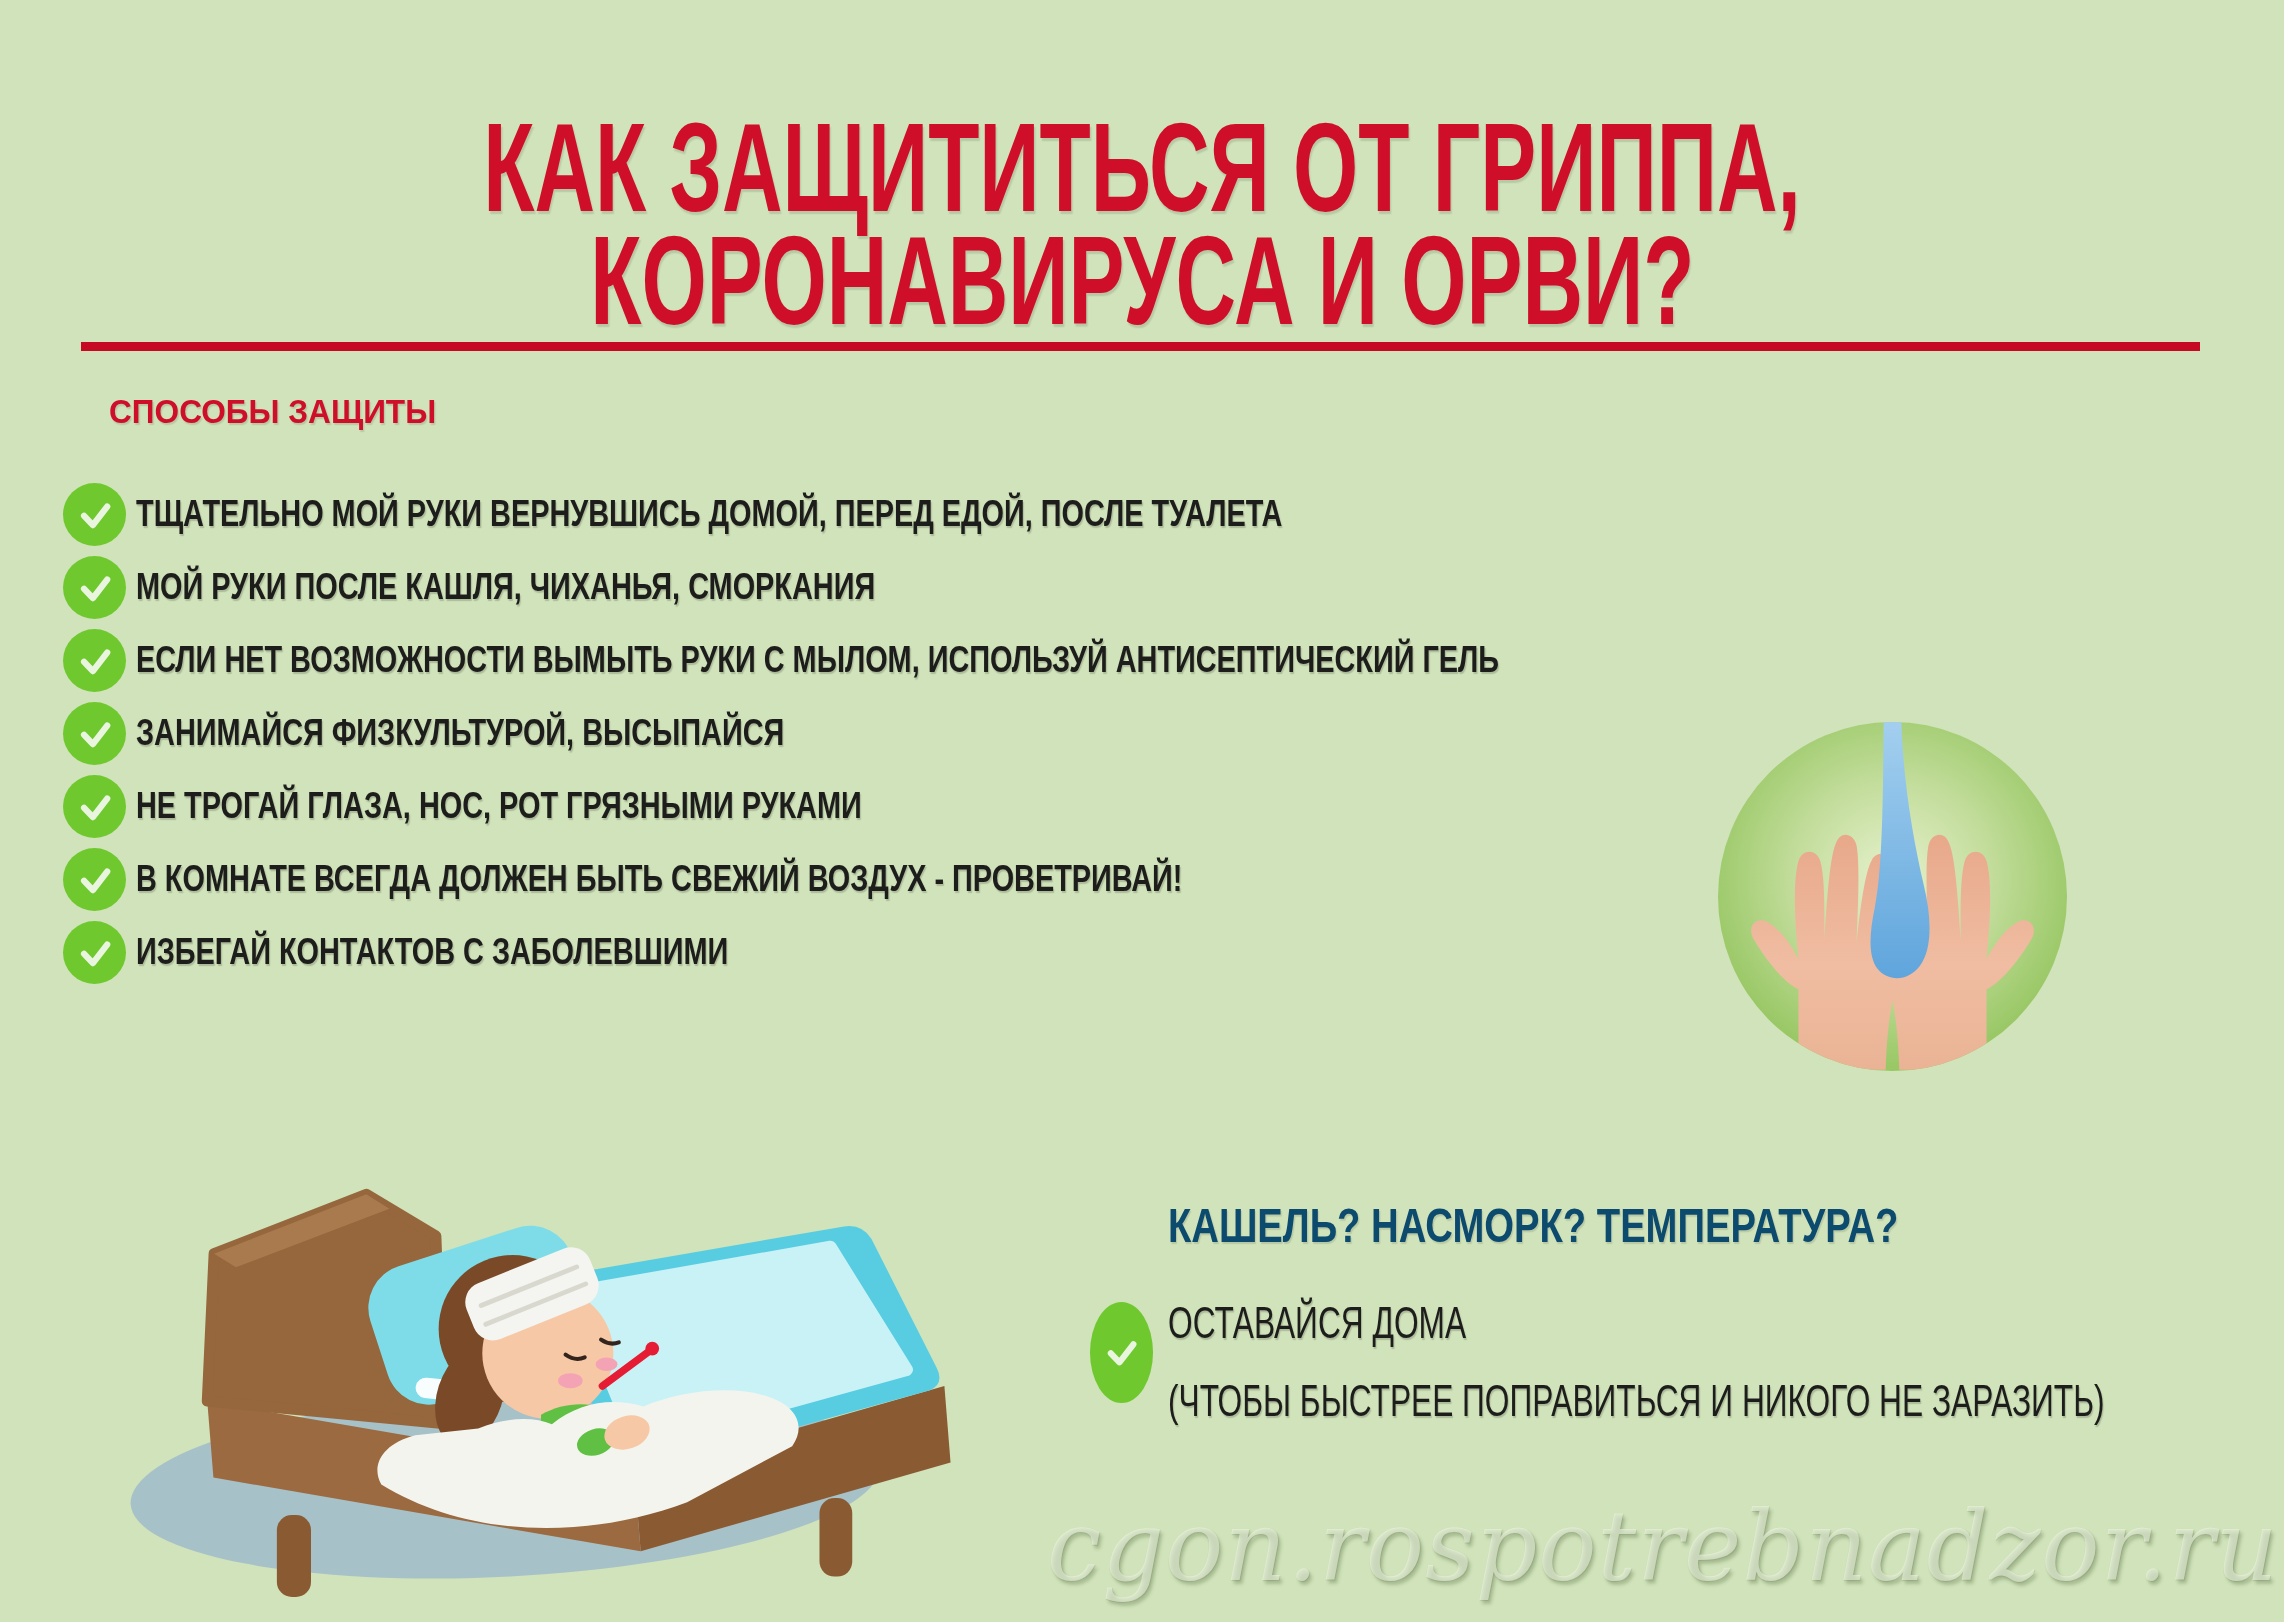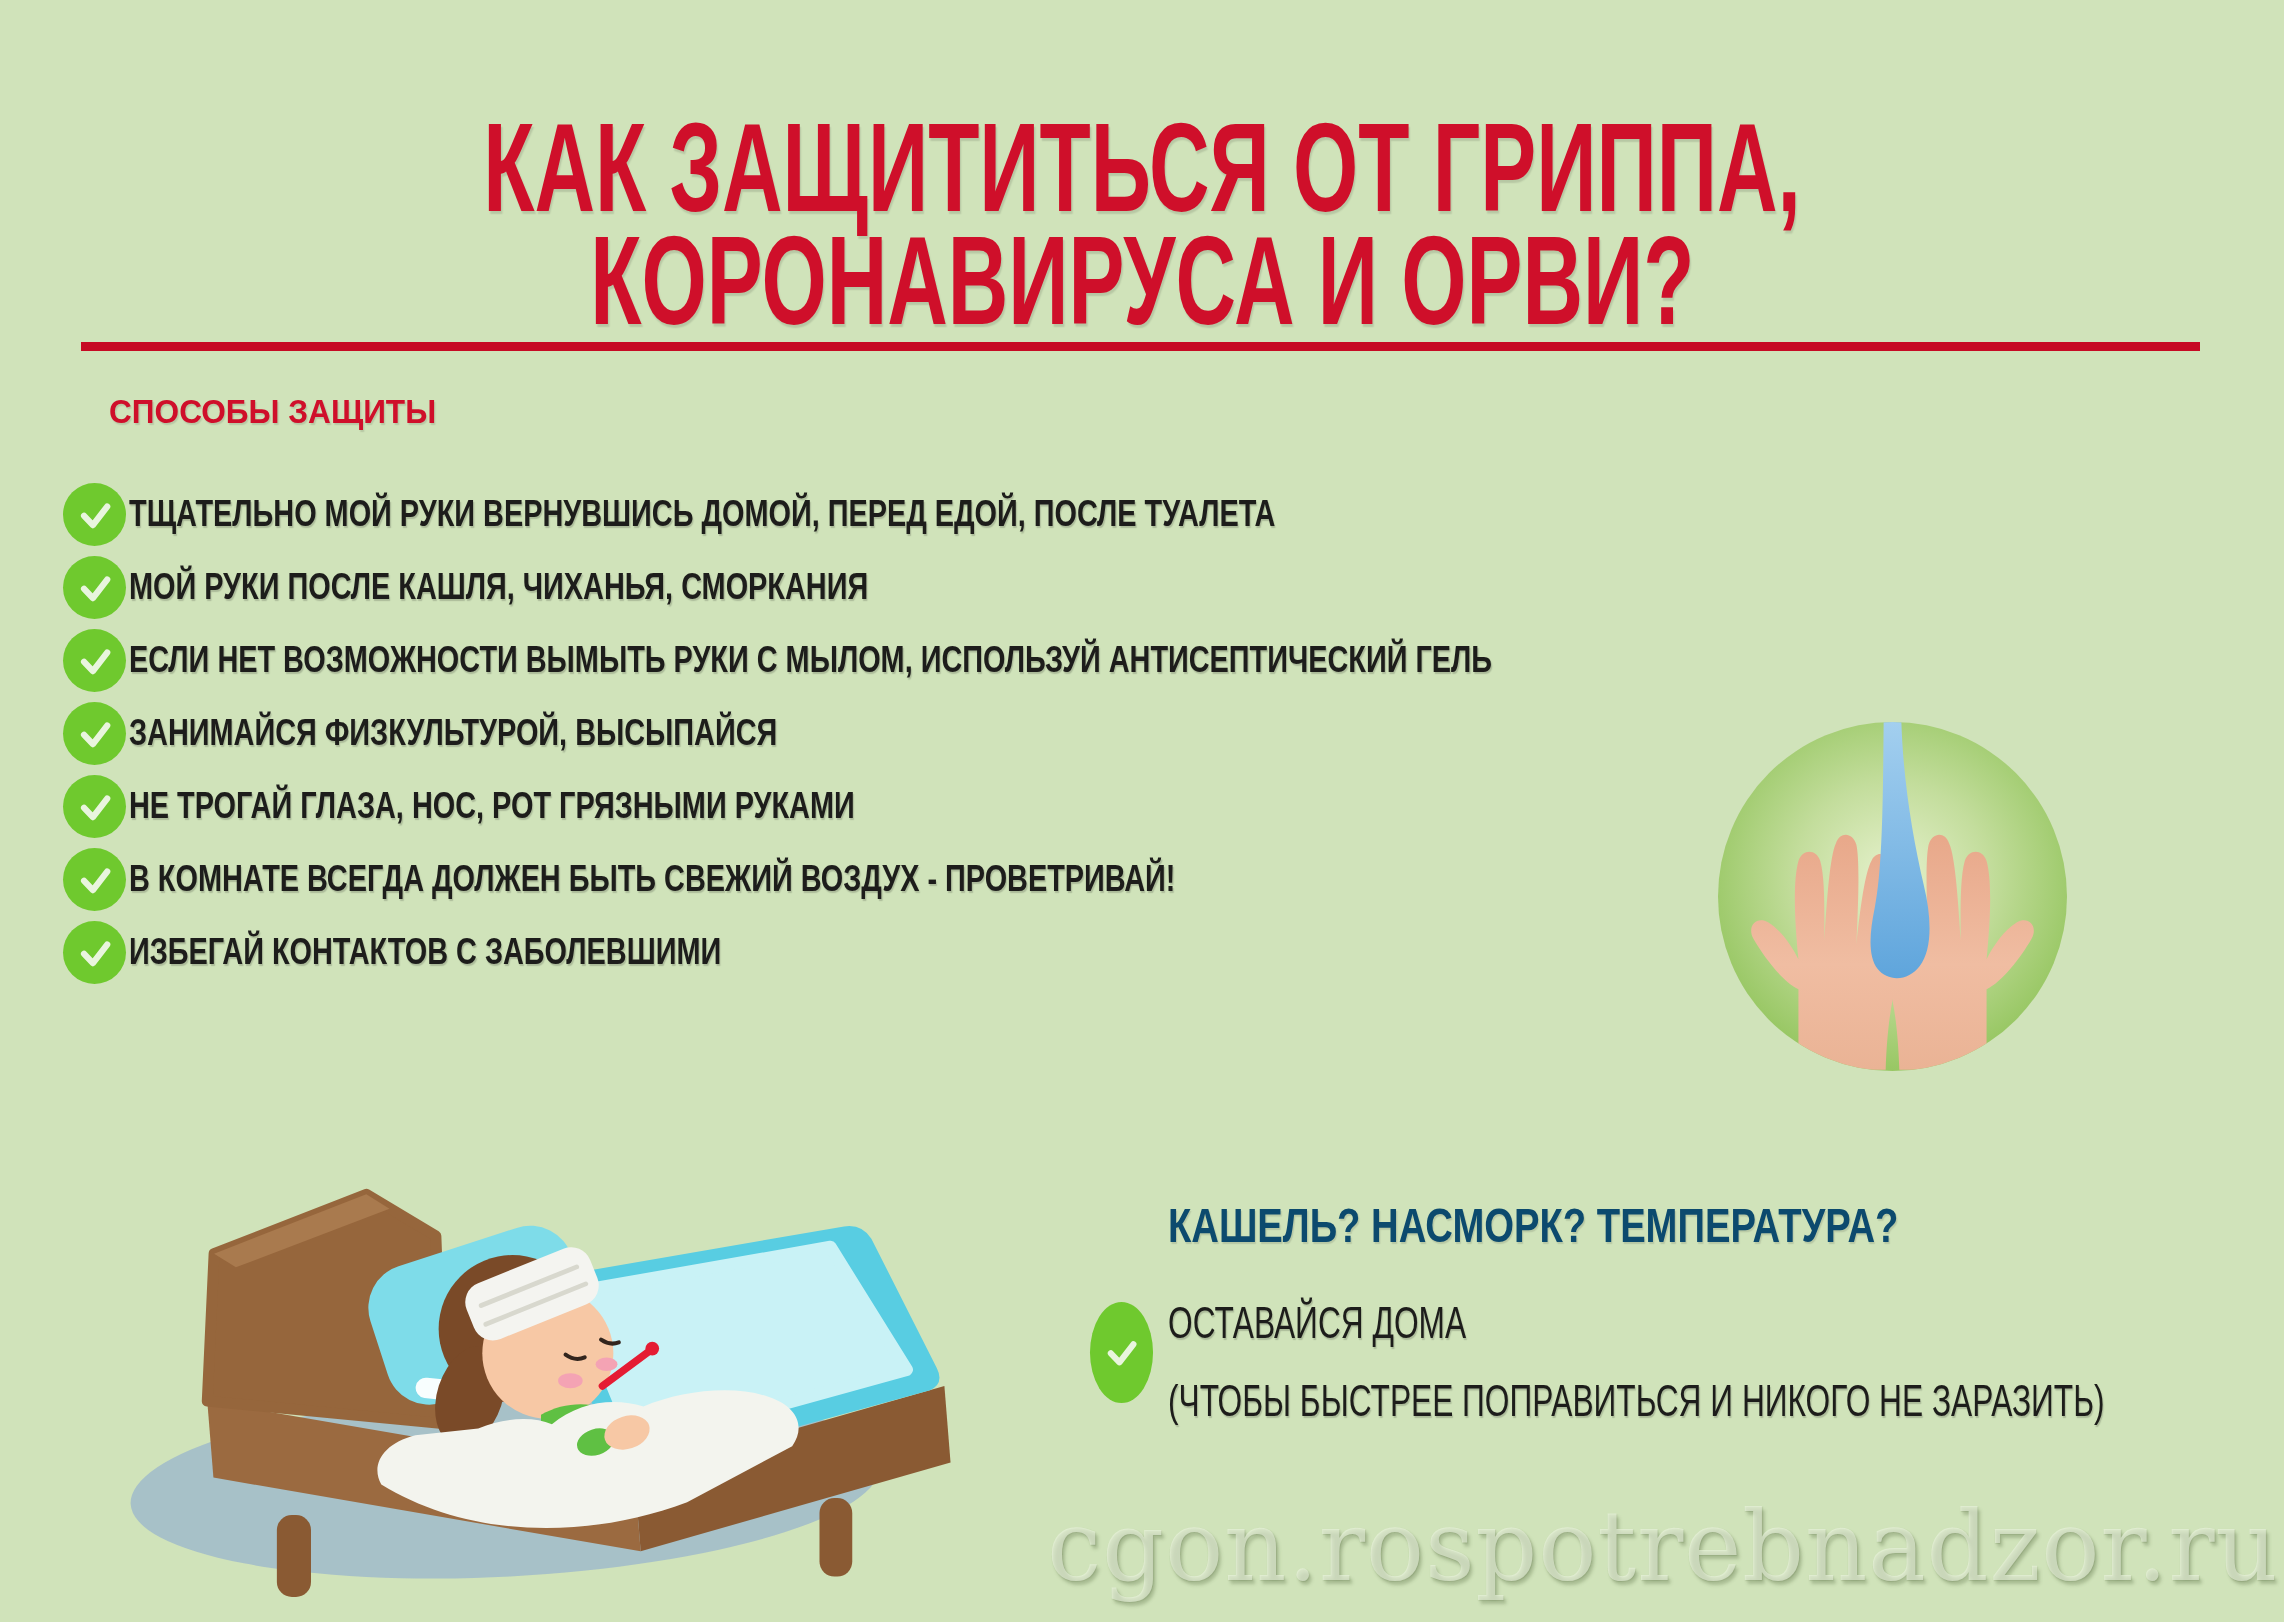--- a/index.html
+++ b/index.html
@@ -21,21 +21,21 @@
   .rule{position:absolute;left:81px;top:342px;width:2119px;height:9px;background:#c60a23;}
   
   .sec-heading{
     position:absolute;left:109px;top:394px;
     font-weight:bold;color:#cf0f2a;font-size:34px;line-height:1;
     text-shadow:1.4px 2px 1.4px rgba(0,0,0,0.12);white-space:nowrap;
   }
   .sec-heading .sqL{display:inline-block;transform:scaleX(0.93);transform-origin:0 50%;}
   
   .list{position:absolute;left:63px;top:478px;width:1910px;}
-  .row{display:flex;align-items:center;height:73px;gap:3px;}
+  .row{display:flex;align-items:center;height:73px;gap:10px;}
   .check{
     flex:0 0 auto;width:63px;height:63px;border-radius:50%;
     background:#6fc92e;display:flex;align-items:center;justify-content:center;
   }
   .check svg{width:42px;height:42px;display:block;}
   .item-text{
     display:inline-block;font-weight:bold;color:#1d1d1b;font-size:37px;line-height:1.05;
     transform:scaleX(0.78);transform-origin:0 50%;white-space:nowrap;
     text-shadow:1.4px 2px 1.4px rgba(0,0,0,0.18);
   }
@@ -61,20 +61,21 @@
   
   .hands-wrap{position:absolute;left:1718px;top:722px;width:349px;height:349px;}
   .bed-wrap{position:absolute;left:96px;top:1143px;width:860px;height:478px;}
   
   .watermark{
     position:absolute;right:5.5px;top:1498px;
     font-family:"DejaVu Serif", serif;font-size:97px;line-height:1;white-space:nowrap;
     color:rgba(238,246,226,0.60);
     text-shadow:2.7px 4.1px 3.4px rgba(70,90,45,0.28), 0.7px 1.4px 1.4px rgba(70,90,45,0.22);
     letter-spacing:0.7px;
+    font-style:italic;
   }
 </style>
 </head>
 <body>
 
 <div class="poster">
 
   <div class="title-line tl1"><span class="sq">КАК ЗАЩИТИТЬСЯ ОТ ГРИППА,</span></div>
   <div class="title-line tl2"><span class="sq">КОРОНАВИРУСА И ОРВИ?</span></div>
   <div class="rule"></div>

